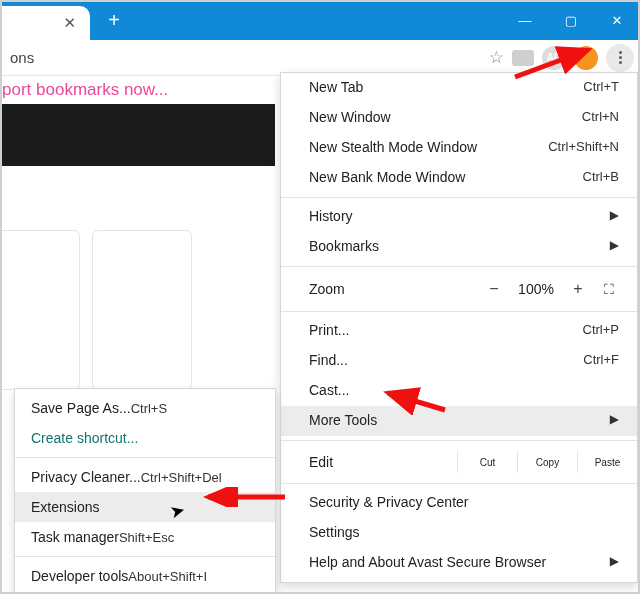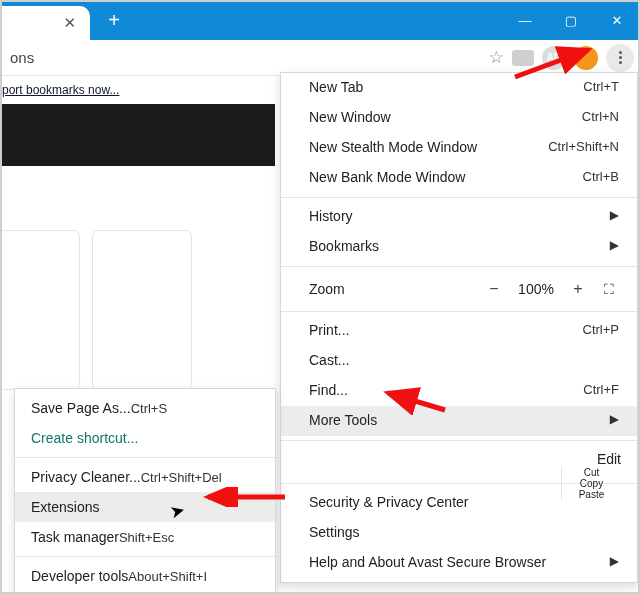--- a/index.html
+++ b/index.html
@@ -18,39 +18,39 @@
   .addr-icons { display:flex; align-items:center; gap:8px; }
   .circ { width:24px; height:24px; border-radius:50%; background:#dcdcdc; display:flex; align-items:center; justify-content:center; color:#fff; font-size:10px; font-weight:700; }
   .sq { width:22px; height:16px; background:#cfcfcf; border-radius:3px; }
   .star { color:#888; font-size:17px; }
   .avast-ico { background:#f7941d; }
   .menu-dots { width:28px; height:28px; border-radius:50%; background:#e9e9e9; display:flex; align-items:center; justify-content:center; color:#5a5a5a; font-size:16px; line-height:1;}
   .menu-dots span{display:flex;flex-direction:column;gap:2px;}
   .menu-dots i{width:3px;height:3px;background:#5a5a5a;border-radius:50%;display:block;}
 
   .bookmarkbar { height:28px; display:flex; align-items:center; padding-left:2px; }
-  .bookmarkbar a { color:#0f172a; font-size:12px; text-decoration:underline; }
+  .bookmarkbar a { color:#ec4899; font-size:17px; }
 
   .bigband { height:62px; background:#1b1b1b; width:275px; position:absolute; top:104px; left:0;}
   .cards { position:absolute; top:230px; left:-20px; display:flex; gap:12px;}
   .card { width:100px; height:160px; background:#fff; border:1px solid #e5e5e5; border-radius:6px;}
 
   .menu { position:absolute; top:72px; right:2px; width:358px; background:#fff; border:1px solid #d7d7d7; box-shadow:0 4px 10px rgba(0,0,0,.15); font-size:14px; color:#222; padding-bottom:4px;}
   .mrow { display:flex; justify-content:space-between; padding:6px 18px 6px 28px; height:30px; cursor:default; }
   .mrow .lbl { flex:1; }
   .short { color:#333; font-size:13px; }
   .arrow { font-size:12px; color:#333; }
   .sep { height:1px; background:#e3e3e3; margin:4px 0; }
   .mrow.hl { background:#ececec; }
   .zoomrow { display:flex; align-items:center; padding:6px 14px 6px 28px; height:36px; }
   .zoomrow .lbl{flex:1;}
   .zbtn { width:34px; text-align:center; color:#444; font-size:16px;}
   .zpct { width:50px; text-align:center; font-size:14px;}
   .fs { width:28px; display:flex; justify-content:center; font-size:14px; color:#444;}
-  .editrow { display:flex; align-items:flex-end; padding:6px 16px 6px 28px; height:34px;flex-direction:column; }
+  .editrow { display:flex; align-items:center; padding:6px 0 6px 28px; height:34px; }
   .editrow .lbl{flex:1;}
   .ebtn { width:60px; text-align:center; font-size:10px; border-left:1px solid #e3e3e3; height:100%; display:flex; align-items:center; justify-content:center;}
 
   .submenu { position:absolute; top:388px; left:14px; width:262px; background:#fff; border:1px solid #d7d7d7; box-shadow:0 4px 10px rgba(0,0,0,.15); font-size:14px; color:#222; padding:4px 0;}
   .srow { display:flex; align-items:center; justify-content:flex-start; padding:6px 16px; height:30px;}
   .srow.dis .lbl{ color:#0f766e; }
   .srow.hl { background:#ececec; }
 
   .red-arrow-1 { position:absolute; top:42px; right:40px; pointer-events:none;}
   .red-arrow-2 { position:absolute; top:385px; left:380px; pointer-events:none;}
@@ -134,25 +134,25 @@
     <span class="zpct">100%</span>
     <span class="zbtn">+</span>
     <span class="fs">⛶</span>
   </div>
   <div class="sep"></div>
   <div class="mrow">
       <span class="lbl">Print...</span>
       <span class="short">Ctrl+P</span>
     </div>
   <div class="mrow">
-      <span class="lbl">Cast...</span>
-    </div>
-  <div class="mrow">
       <span class="lbl">Find...</span>
       <span class="short">Ctrl+F</span>
+    </div>
+  <div class="mrow">
+      <span class="lbl">Cast...</span>
     </div>
   <div class="mrow hl">
       <span class="lbl">More Tools</span>
       <span class="arrow">▶</span>
     </div>
   <div class="sep"></div>
   <div class="editrow">
     <span class="lbl">Edit</span>
     <span class="ebtn">Cut</span>
     <span class="ebtn">Copy</span>

